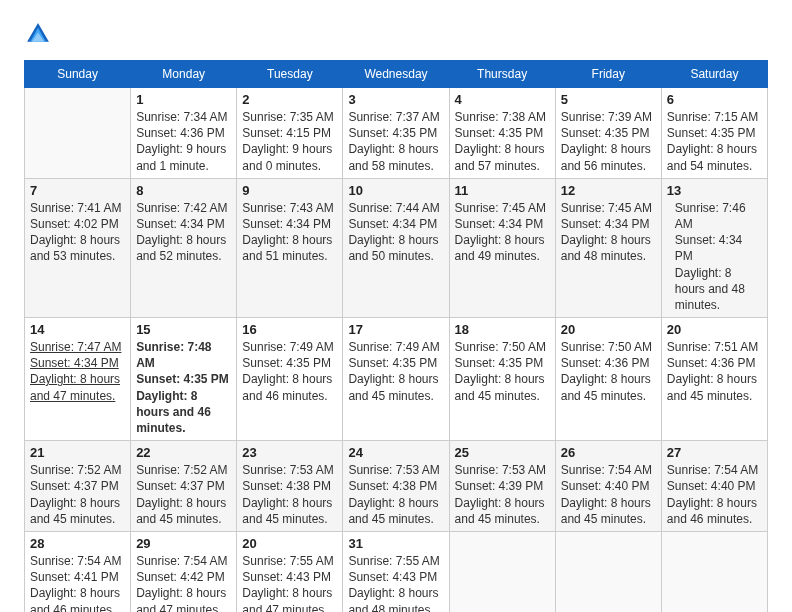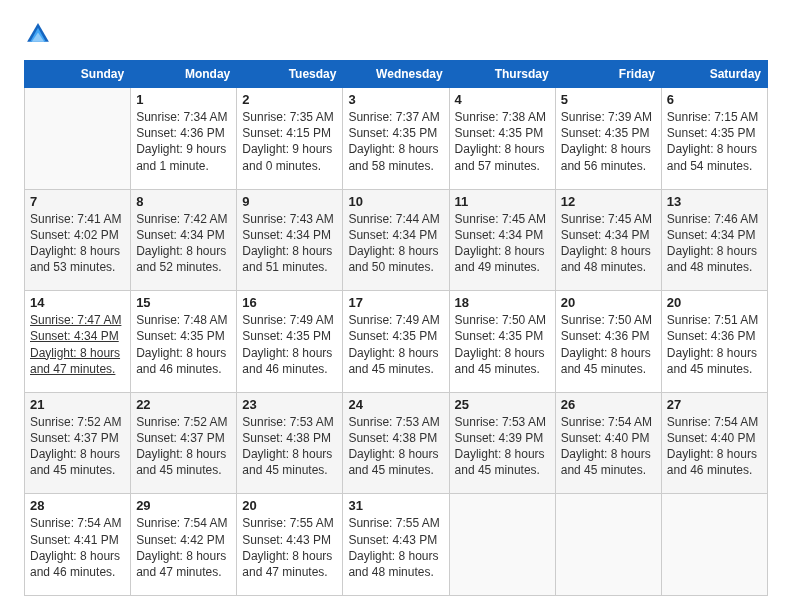--- a/index.html
+++ b/index.html
@@ -55,23 +55,23 @@
     }
     .calendar-table {
       width: 100%;
       border-collapse: collapse;
       flex: 1;
     }
     .calendar-table th {
       background: #1565c0;
       color: #fff;
       font-size: 12px;
-      font-weight: bold;
+      font-weight: normal;
       padding: 6px 6px;
-      text-align: right;
+      text-align: center;
       border: 1px solid #1565c0;
     }
     .calendar-table td {
       border: 1px solid #ccc;
       vertical-align: top;
       padding: 4px 5px;
       font-size: 10px;
       color: #333;
       width: calc(100% / 7);
       height: 80px;
@@ -204,35 +204,35 @@
 Daylight: 8 hours and 49 minutes.</div>
           </td>
           <td class="row-shade">
             <span class="day-number">12</span>
             <div class="cell-text" style="white-space: pre-line;">Sunrise: 7:45 AM
 Sunset: 4:34 PM
 Daylight: 8 hours and 48 minutes.</div>
           </td>
           <td class="row-shade">
             <span class="day-number">13</span>
-            <div class="cell-text" style="white-space: pre-line;">Sunrise: 7:46 AM
+            <div class="cell-text" style="white-space: pre-line; margin-left: 8px;">Sunrise: 7:46 AM
 Sunset: 4:34 PM
 Daylight: 8 hours and 48 minutes.</div>
           </td>
         </tr>
         <tr>
           <td class="row-white">
             <span class="day-number">14</span>
             <div class="cell-text" style="white-space: pre-line; text-decoration: underline;">Sunrise: 7:47 AM
 Sunset: 4:34 PM
 Daylight: 8 hours and 47 minutes.</div>
           </td>
           <td class="row-white">
             <span class="day-number">15</span>
-            <div class="cell-text" style="white-space: pre-line;">Sunrise: 7:48 AM
+            <div class="cell-text" style="white-space: pre-line; font-weight: bold;">Sunrise: 7:48 AM
 Sunset: 4:35 PM
 Daylight: 8 hours and 46 minutes.</div>
           </td>
           <td class="row-white">
             <span class="day-number">16</span>
             <div class="cell-text" style="white-space: pre-line;">Sunrise: 7:49 AM
 Sunset: 4:35 PM
 Daylight: 8 hours and 46 minutes.</div>
           </td>
           <td class="row-white">

